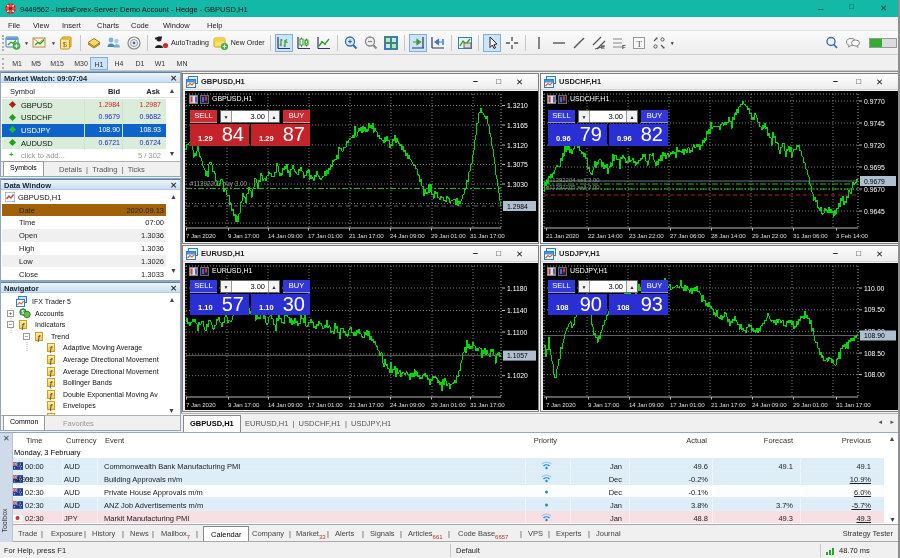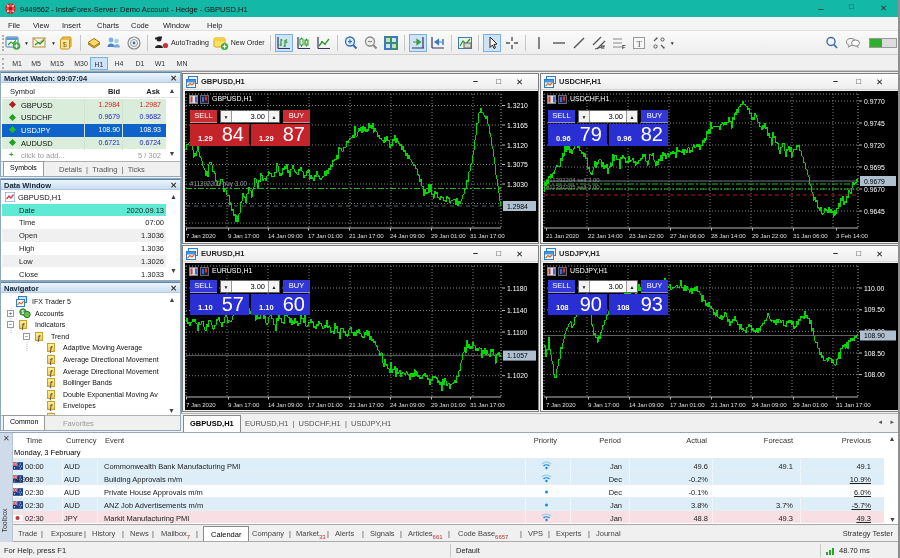--- a/index.html
+++ b/index.html
@@ -251,21 +251,21 @@
     <div class="ptitle">Data Window<span class="px">✕</span></div>
     <div class="abs" style="left:1px;top:12px;right:1px;height:12px;font-size:7.5px;color:#111">
       <svg class="abs" style="left:3px;top:1px" width="10" height="10">
         <rect width="10" height="10" fill="#fff" stroke="#5588cc"></rect>
         <polyline points="1.5,7 4,4 6,6 8.5,2.5" stroke="#d04040" stroke-width="1.3" fill="none"></polyline>
       </svg>
       <span class="abs" style="left:16px;top:1.5px">GBPUSD,H1</span>
     </div>
     <div class="abs" style="right:3px;top:14px;font-size:7px;color:#444">▲</div>
     <div class="abs" style="right:3px;top:88px;font-size:7px;color:#444">▼</div>
-    <div class="dwrow" style="top:24.5px;background:#5eead4">
+    <div class="dwrow" style="top:24.5px;background:#a16207">
       <span class="abs" style="left:17px;top:2px">Date</span>
       <span class="abs" style="right:2px;top:2px">2020.09.13</span>
     </div>
     <div class="dwrow" style="top:37.3px;background:#fff">
       <span class="abs" style="left:17px;top:2px">Time</span>
       <span class="abs" style="right:2px;top:2px">07:00</span>
     </div>
     <div class="dwrow" style="top:50.099999999999994px;background:#f0f0f0">
       <span class="abs" style="left:17px;top:2px">Open</span>
       <span class="abs" style="right:2px;top:2px">1.3036</span>
@@ -602,21 +602,21 @@
           <div style="flex:1;font-size:7.5px;text-align:right;line-height:12px;padding-right:3px;color:#000">3.00</div>
           <div style="width:11px;border-left:1px solid #999;font-size:5px;text-align:center;line-height:12px;color:#222;background:#f2f2f2">▲</div>
         </div>
         <div class="abs wbtn" style="left:93px;top:0;width:27px;height:13px;background:#3238d8;border-bottom:1px solid #8890ea">BUY</div>
         <div class="abs bigp" style="left:0;top:14px;width:59px;height:21.5px;background:#2a2fd4">
           <span class="sm">1.10</span>
           <span class="bg">57</span>
         </div>
         <div class="abs bigp" style="left:61px;top:14px;width:59px;height:21.5px;background:#2a2fd4">
           <span class="sm">1.10</span>
-          <span class="bg">60</span>
+          <span class="bg">30</span>
         </div>
       </div>
     </div>
   </div>
 <div class="cw" style="left:540px;top:245px;width:359px;height:167px">
     <div class="cwt">
       <svg class="abs" style="left:3px;top:2px" width="12" height="12">
         <rect x="2.5" y="0.5" width="9" height="7" fill="#e8f2fc" stroke="#2b7cd3"></rect>
         <rect x="0.5" y="3.5" width="9" height="8" fill="#fff" stroke="#2b7cd3"></rect>
         <rect x="1" y="4" width="8" height="2.5" fill="#4a94dd"></rect>
@@ -713,21 +713,20 @@
 <div class="abs" id="calendar" style="left:0;top:432px;width:900px;height:92px;background:#fff;border-top:1px solid #98a8b8">
     <div class="abs" style="left:0;top:0;width:13px;height:109px;background:#cfdbe8;border-right:1px solid #b8c6d4;z-index:30">
       <span class="abs" style="left:3px;top:1px;font-size:8px;color:#444">✕</span>
       <div class="abs" style="left:-16px;top:84px;transform:rotate(-90deg);transform-origin:center;font-size:7px;color:#333;width:40px;text-align:center">Toolbox</div>
     </div>
     <div class="abs" style="left:13px;top:0;width:871px;height:12px;font-size:7.5px;color:#333;background:#fff">
       <span class="abs" style="left:13px;top:3px">Time</span>
       <span class="abs" style="left:53px;top:3px">Currency</span>
       <span class="abs" style="left:92px;top:3px">Event</span>
       <span class="abs" style="left:0;width:544px;top:3px;text-align:right;display:inline-block">Priority</span>
-      <span class="abs" style="left:0;width:608px;top:3px;text-align:right;display:inline-block">Period</span>
       <span class="abs" style="left:0;width:694px;top:3px;text-align:right;display:inline-block">Actual</span>
       <span class="abs" style="left:0;width:780px;top:3px;text-align:right;display:inline-block">Forecast</span>
       <span class="abs" style="left:0;width:858px;top:3px;text-align:right;display:inline-block">Previous</span>
     </div>
     <div class="abs" style="left:13px;top:12px;width:871px;height:13px;font-size:7.5px;font-weight:normal;color:#000">
       <span class="abs" style="left:1px;top:2.5px">Monday, 3 February</span>
     </div>
     <div class="calrow" style="top:25px;background:#ddeef8">
       <svg class="flag" width="11" height="8" viewBox="0 0 13 9">
         <rect width="13" height="9" fill="#1e3c8c"></rect>

